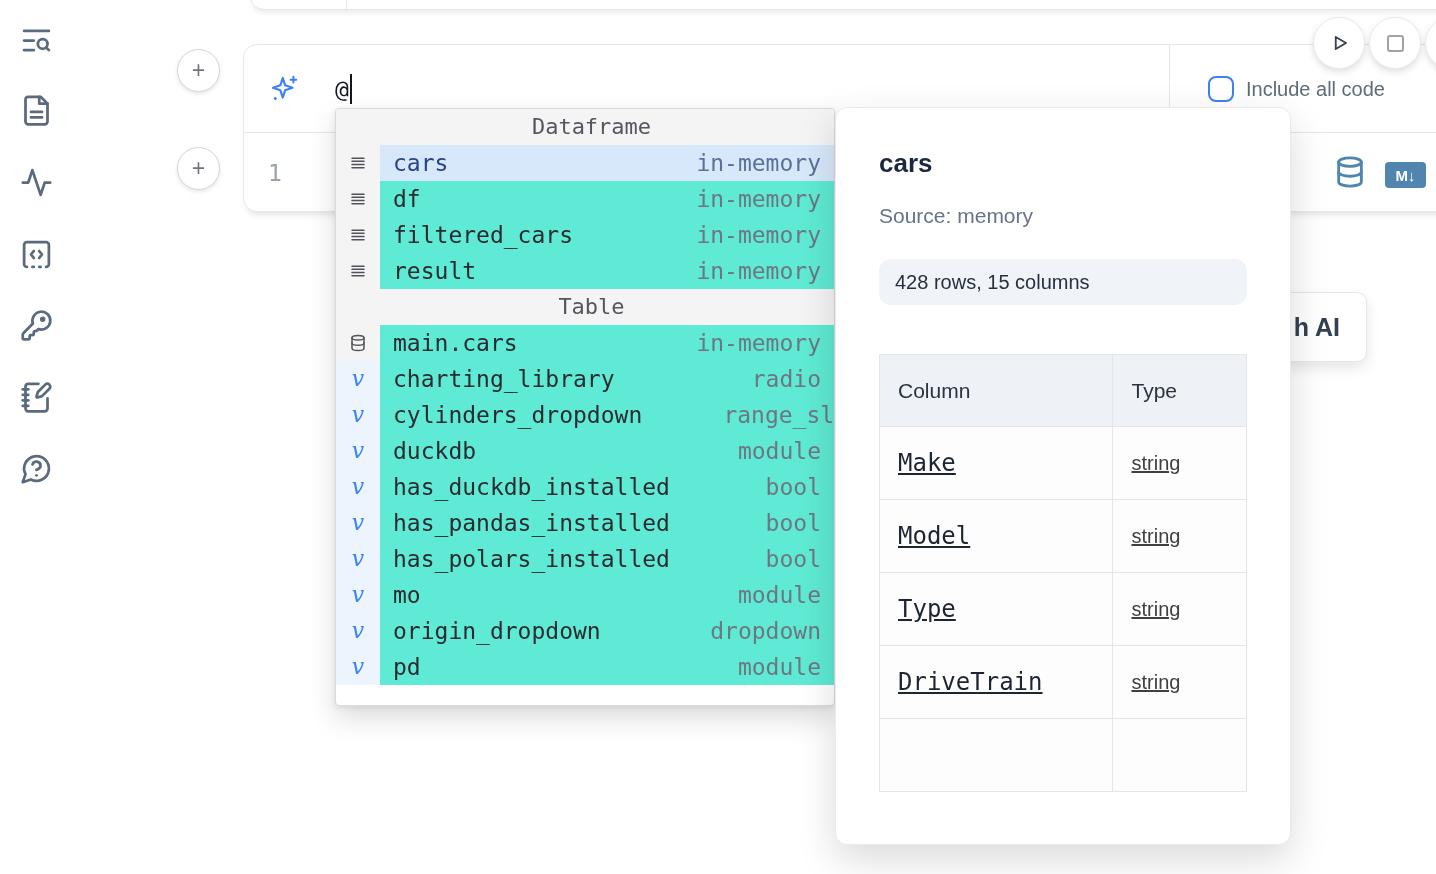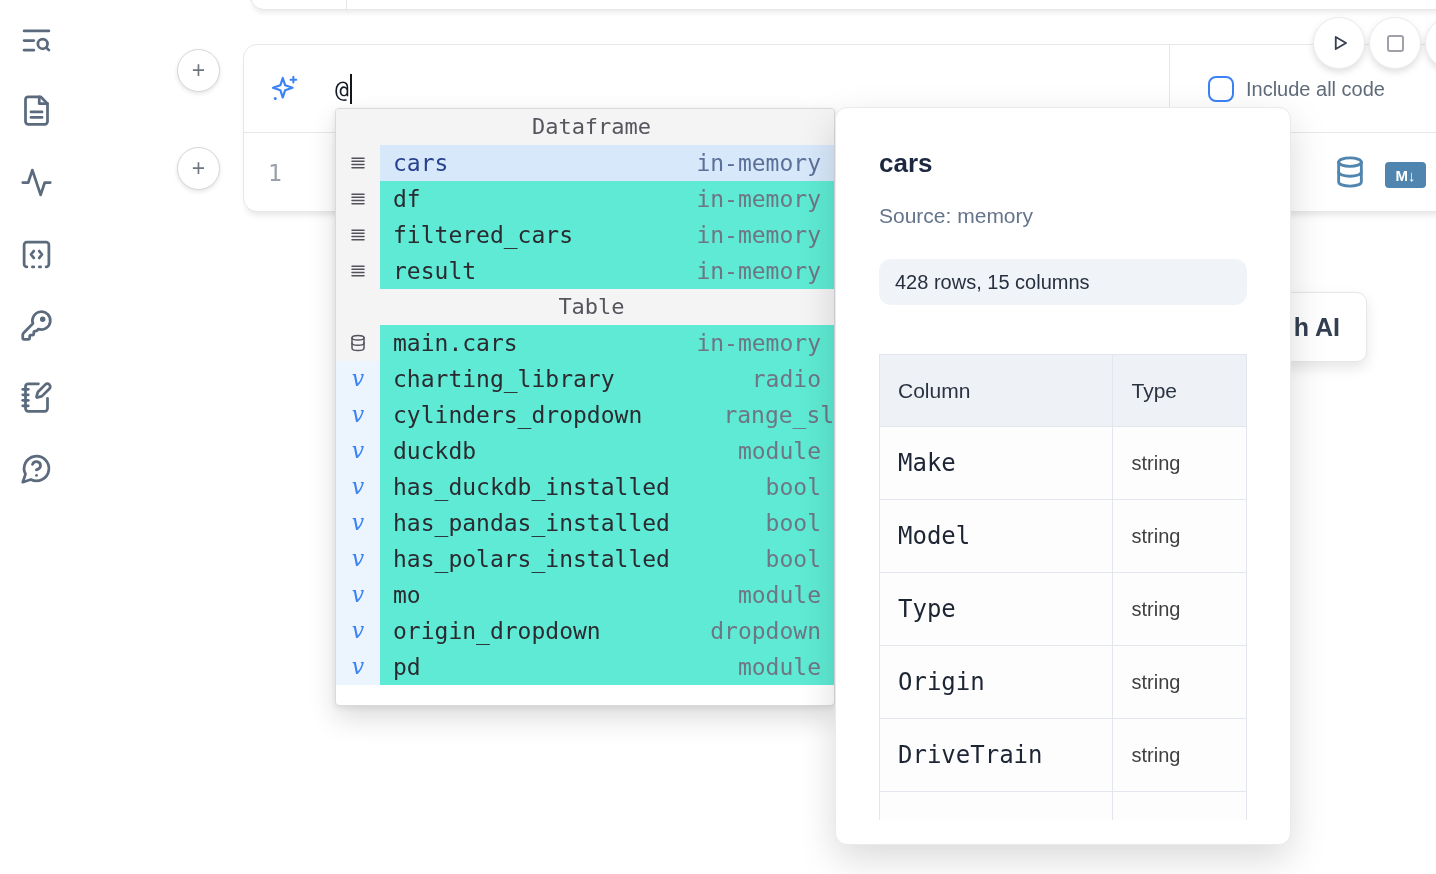--- a/index.html
+++ b/index.html
@@ -93,21 +93,21 @@
   .panel-title { position:absolute; left:43px; top:40px; font-size:26px; font-weight:bold; color:#1c2740; }
   .panel-source { position:absolute; left:43px; top:96px; font-size:21px; color:#64748b; }
   .panel-badge { position:absolute; left:43px; top:151px; width:368px; height:46px;
     background:#f0f4f9; border-radius:12px; line-height:46px; padding-left:16px;
     font-size:20px; color:#27303f; }
   .panel-table-wrap { position:absolute; left:43px; top:246px; width:370px; height:466px; overflow:hidden; }
   .panel-table { border-collapse:collapse; width:368px; }
   .panel-table th { width:234px; height:72px; background:#eef1f6; border:1px solid #e3e7ed;
     text-align:left; padding-left:18px; font-size:21px; font-weight:400; color:#2a3342; }
   .panel-table th.type-col { width:134px; }
-  .panel-table td { height:73px; border:1px solid #e3e7ed; padding-left:18px; background:#fdfdfe; }
+  .panel-table td { height:73px; border:1px solid #e3e7ed; padding-left:18px; background:#fdfdfe;text-decoration:underline; }
   td.col-name { font-family:"DejaVu Sans Mono", monospace; font-size:24px; color:#1d2433; }
   td.col-type { font-size:20px; color:#404040; }
 
   
   .ai-btn { position:absolute; left:1155px; top:292px; width:212px; height:70px;
     background:#fff; border:1px solid #e7e7ea; border-radius:10px;
     box-shadow:0 6px 14px rgba(0,0,0,.10); z-index:4; cursor:pointer;
     display:flex; align-items:center; justify-content:flex-end; padding-right:26px;
     font-size:25px; font-weight:bold; color:#333f52; }
 </style>
@@ -355,24 +355,20 @@
             </tr>
             <tr>
               <td class="col-name">Model</td>
               <td class="col-type">string</td>
             </tr>
             <tr>
               <td class="col-name">Type</td>
               <td class="col-type">string</td>
             </tr>
             <tr>
-              <td class="col-name">Origin</td>
-              <td class="col-type">string</td>
-            </tr>
-            <tr>
               <td class="col-name">DriveTrain</td>
               <td class="col-type">string</td>
             </tr>
             <tr>
               <td class="col-name"></td>
               <td class="col-type"></td>
             </tr>
           </tbody>
       </table>
     </div>

